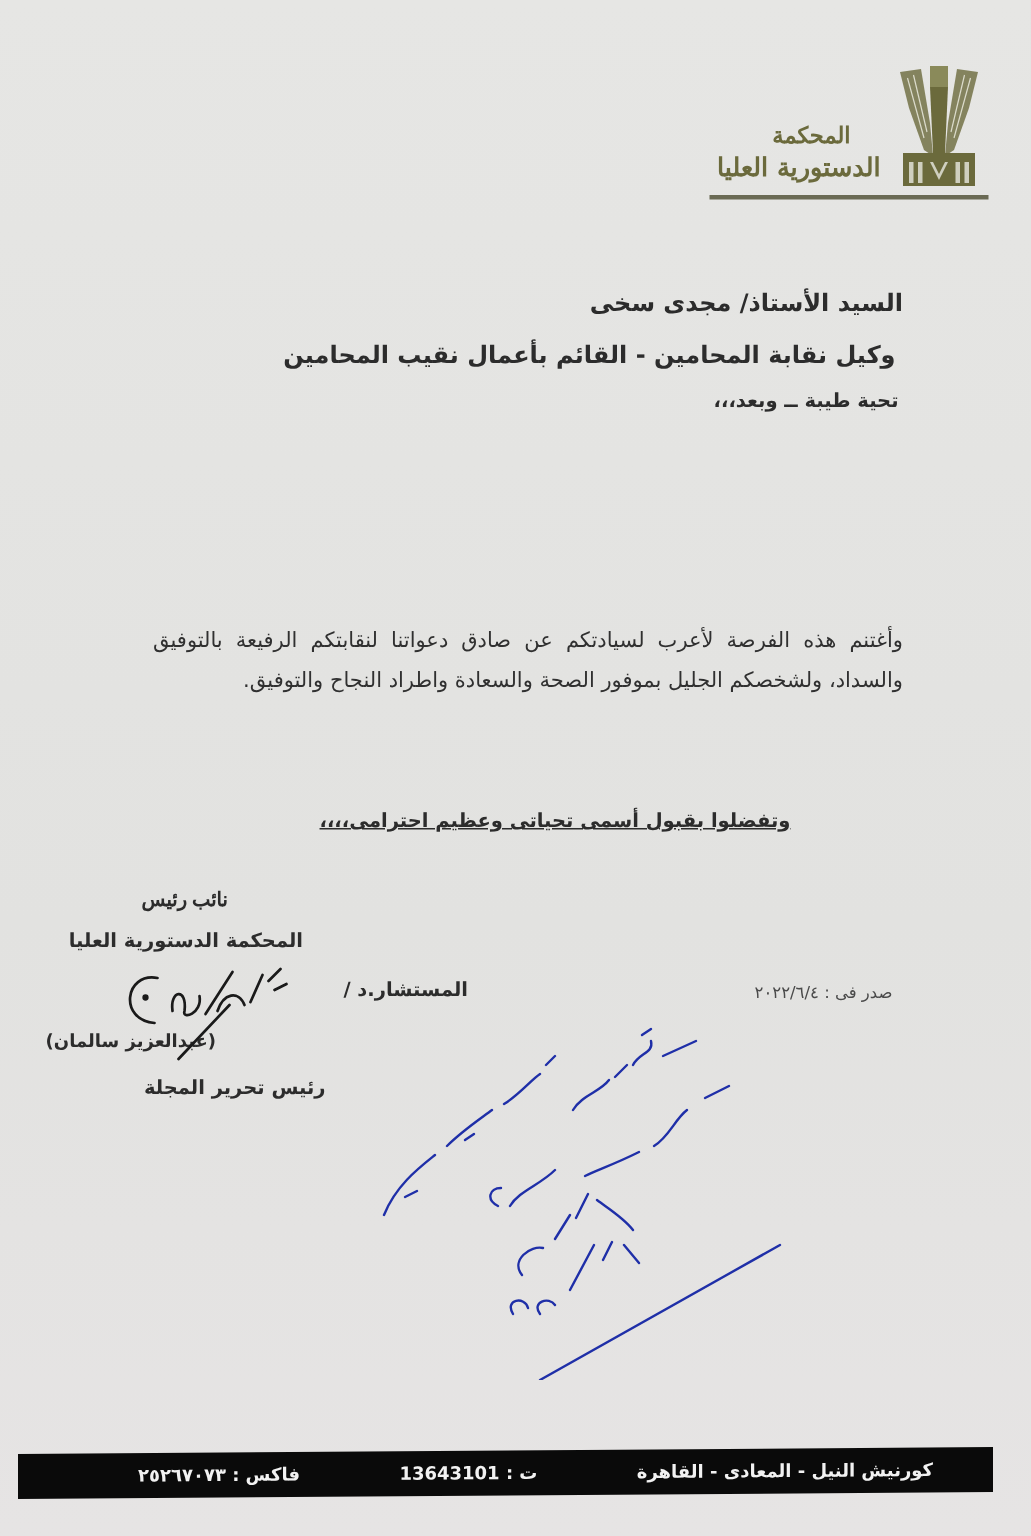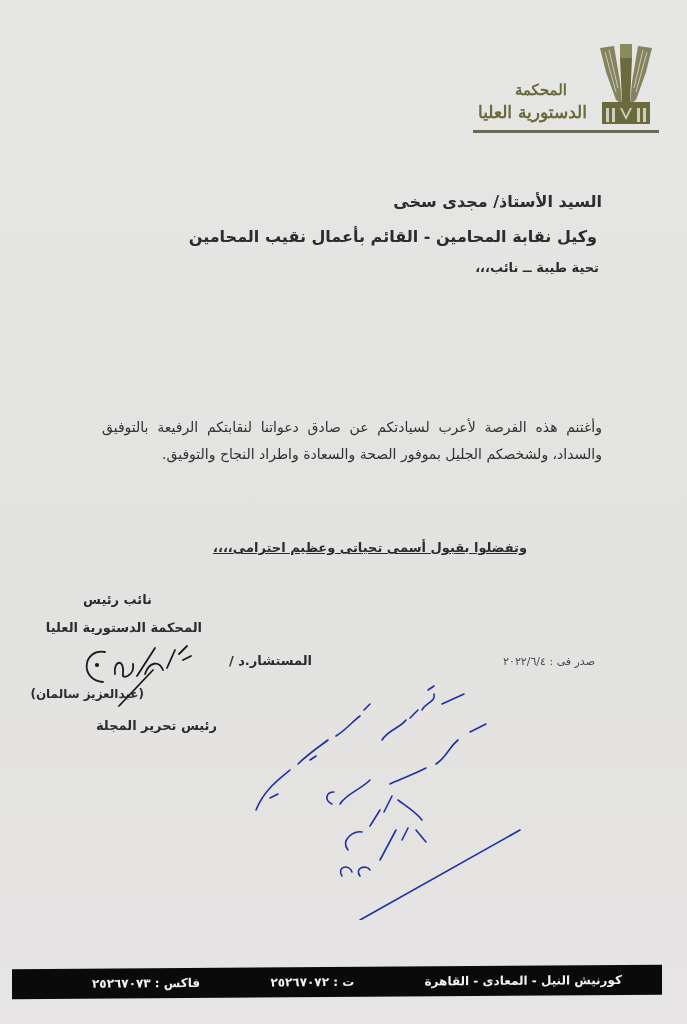--- a/index.html
+++ b/index.html
@@ -94,21 +94,21 @@
     }
 
     
     .sig {
       position: absolute;
       font-size: 13px;
       font-weight: bold;
       white-space: nowrap;
       color: #2c2c2c;
     }
-    .sig-1 { right: 535px; top: 592px; }
+    .sig-1 { right: 535px; top: 592px; font-family: Liberation Serif, serif; }
     .sig-2 { right: 485px; top: 620px; }
     .sig-3 { right: 375px; top: 653px; }
     .sig-4 { right: 543px; top: 687px; font-size: 12px; }
     .sig-5 { right: 470px; top: 718px; }
 
     .issued {
       position: absolute;
       right: 92px;
       top: 655px;
       font-size: 11px;
@@ -178,21 +178,21 @@
   </svg>
 
   <div class="logo-title rtl">
     <span class="l1">المحكمة</span>
     <span class="l2">الدستورية العليا</span>
   </div>
   <div class="logo-rule"></div>
 
   <div class="addr addr-2 rtl">وكيل نقابة المحامين - القائم بأعمال نقيب المحامين</div>
   <div class="addr addr-1 rtl">السيد الأستاذ/ مجدى سخى</div>
-  <div class="addr greet rtl">تحية طيبة ــ نائب،،،</div>
+  <div class="addr greet rtl">تحية طيبة ــ وبعد،،،</div>
 
   <div class="para para-2 rtl">وأغتنم هذه الفرصة لأعرب لسيادتكم عن صادق دعواتنا لنقابتكم الرفيعة بالتوفيق والسداد، ولشخصكم الجليل بموفور الصحة والسعادة واطراد النجاح والتوفيق.</div>
   <div class="closing rtl">وتفضلوا بقبول أسمى تحياتى وعظيم احترامى،،،،</div>
 
   <div class="sig sig-1 rtl">نائب رئيس</div>
   <div class="sig sig-2 rtl">المحكمة الدستورية العليا</div>
   <div class="sig sig-3 rtl">المستشار.د /</div>
   <div class="sig sig-4 rtl">(عبدالعزيز سالمان)</div>
   <div class="sig sig-5 rtl">رئيس تحرير المجلة</div>
 
@@ -224,17 +224,17 @@
       <path d="M98 170 C90 160 104 150 112 152 M120 146 L130 130 M134 132 L142 116 M148 120 C156 126 166 132 172 140"></path>
 
       <path d="M92 196 C86 186 100 184 102 192 M110 196 C104 188 116 184 120 190 M130 180 L146 150 M152 160 L158 148 M166 150 L176 162"></path>
 
       <path d="M110 240 L270 150"></path>
     </g>
   </svg>
 
   <div class="footer-band rtl">
     <span>كورنيش النيل - المعادى - القاهرة</span>
-    <span>ت : ٢٥٢٦٧٠٧٢</span>
+    <span>ت : 13643101</span>
     <span>فاكس : ٢٥٢٦٧٠٧٣</span>
   </div>
 
 </div>
 
 </body></html>

